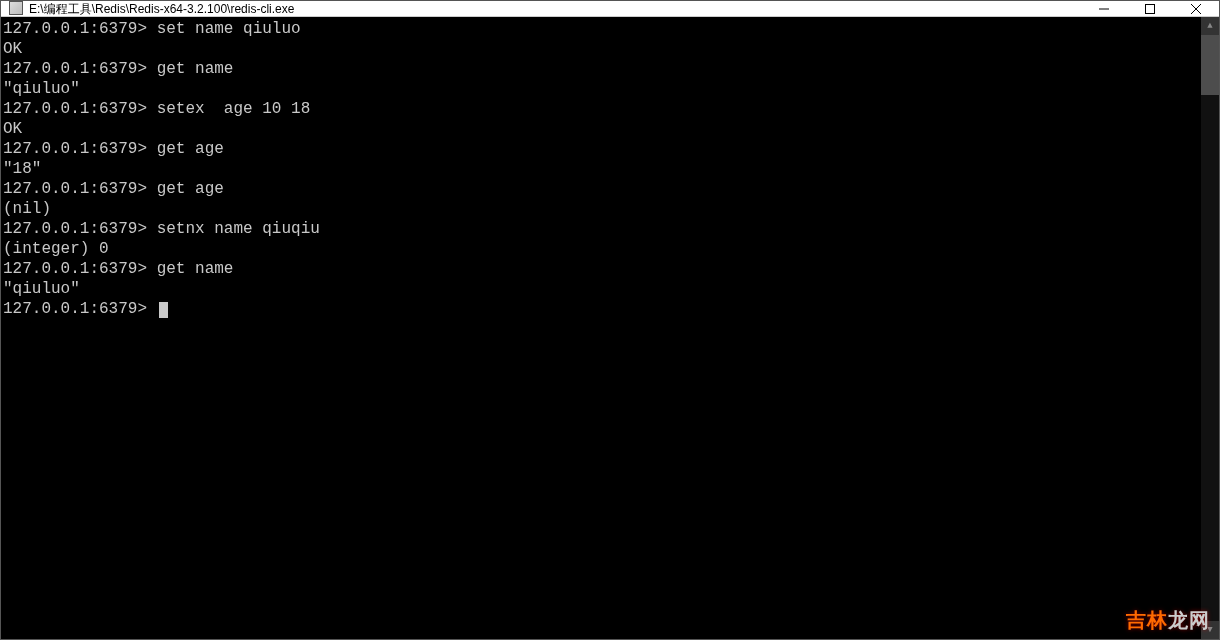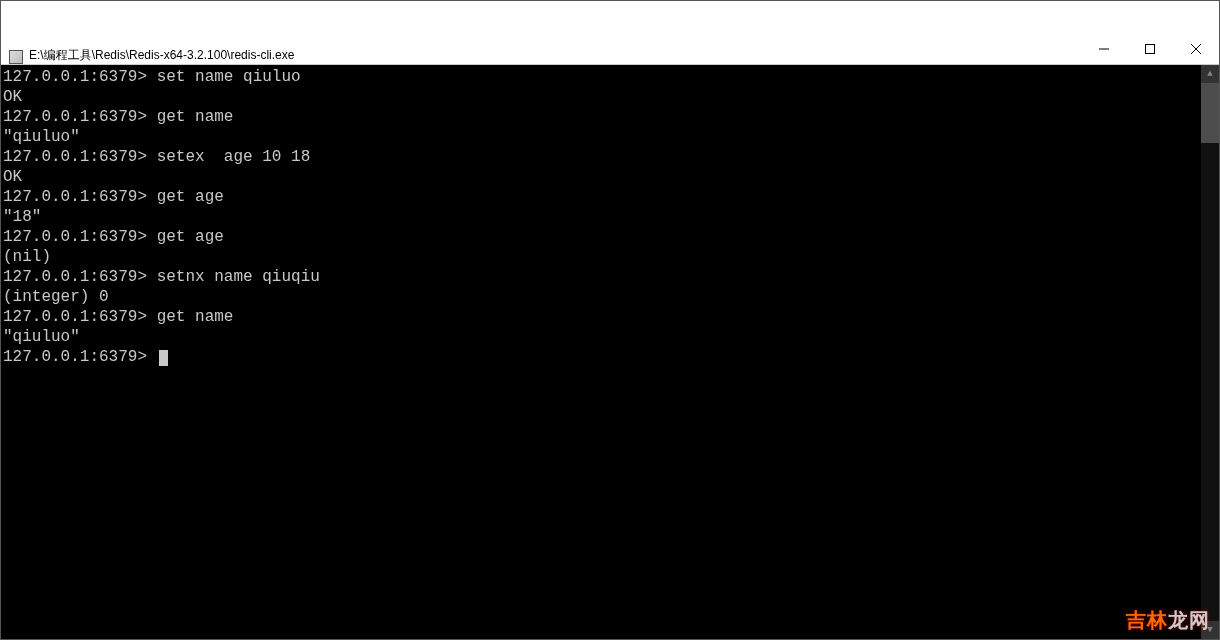--- a/index.html
+++ b/index.html
@@ -13,27 +13,26 @@
     }
     .window {
       width: 1220px;
       height: 640px;
       border: 1px solid #555;
       display: flex;
       flex-direction: column;
       background: #fff;
     }
     .titlebar {
-      height: 32px;
+      height: 16px;
       display: flex;
-      align-items: flex-end;
+      align-items: flex-start;
       background: #fff;
       border-bottom: 1px solid #ccc;
       flex-shrink: 0;
-      margin-top: 32px;
     }
     .app-icon {
       width: 14px;
       height: 14px;
       margin-left: 8px;
       margin-right: 6px;
       border: 1px solid #555;
       background: linear-gradient(135deg, #ddd 0%, #bbb 100%);
     }
     .title-text {

